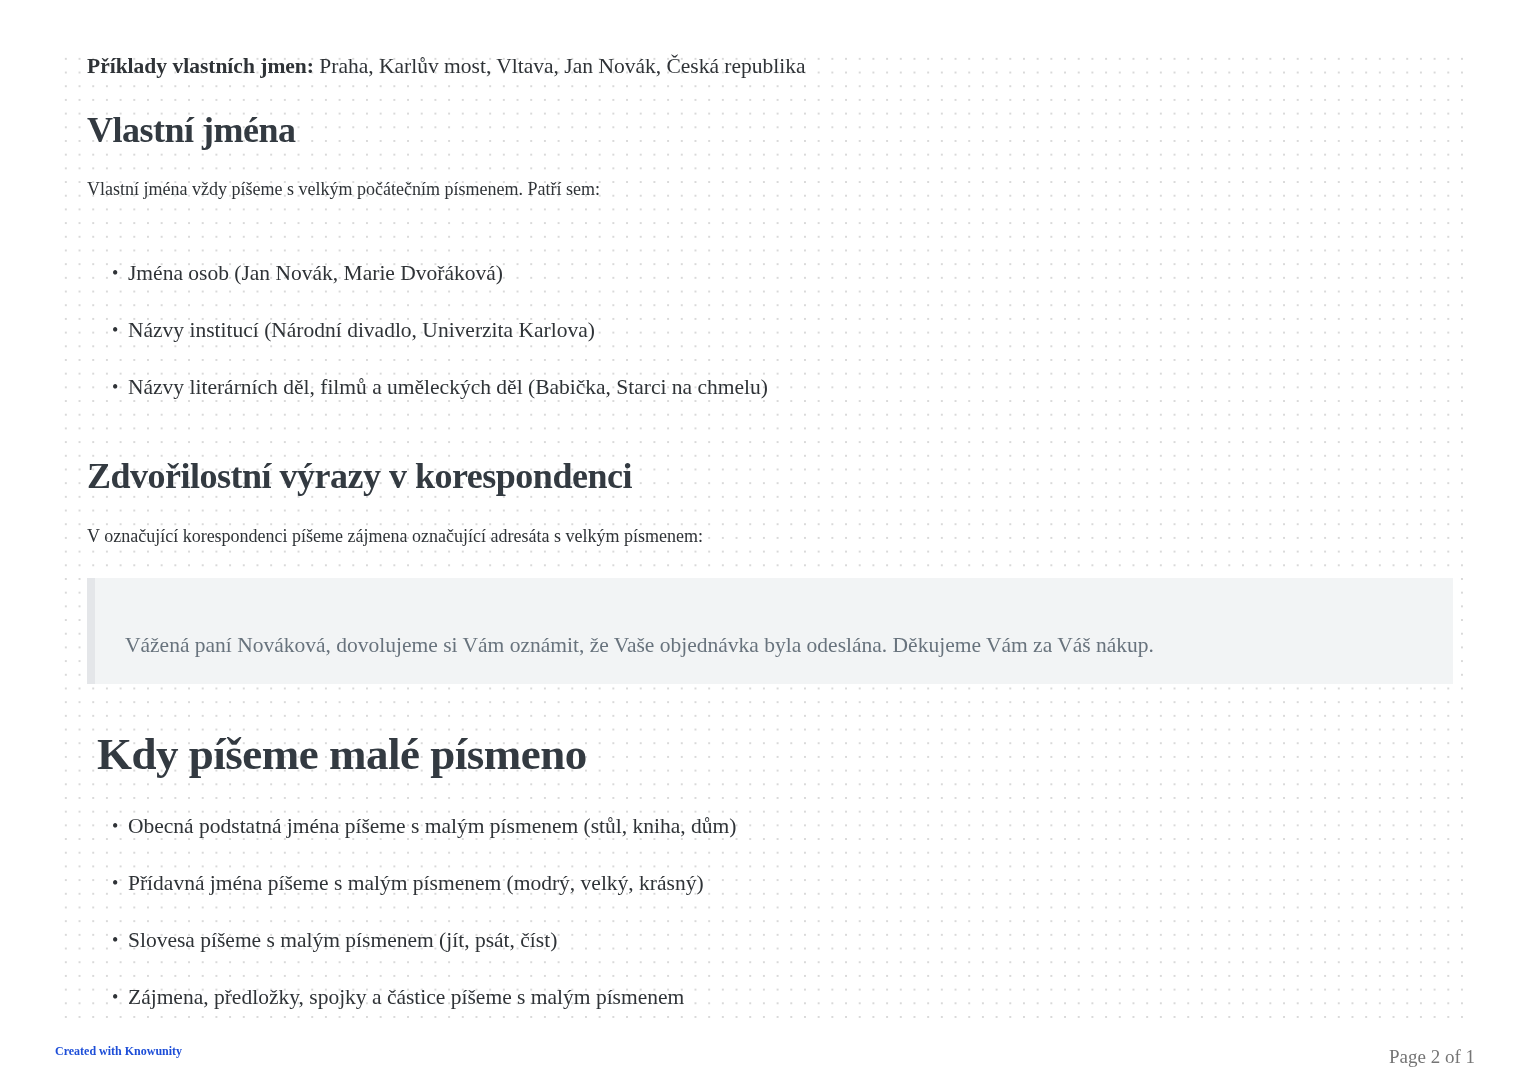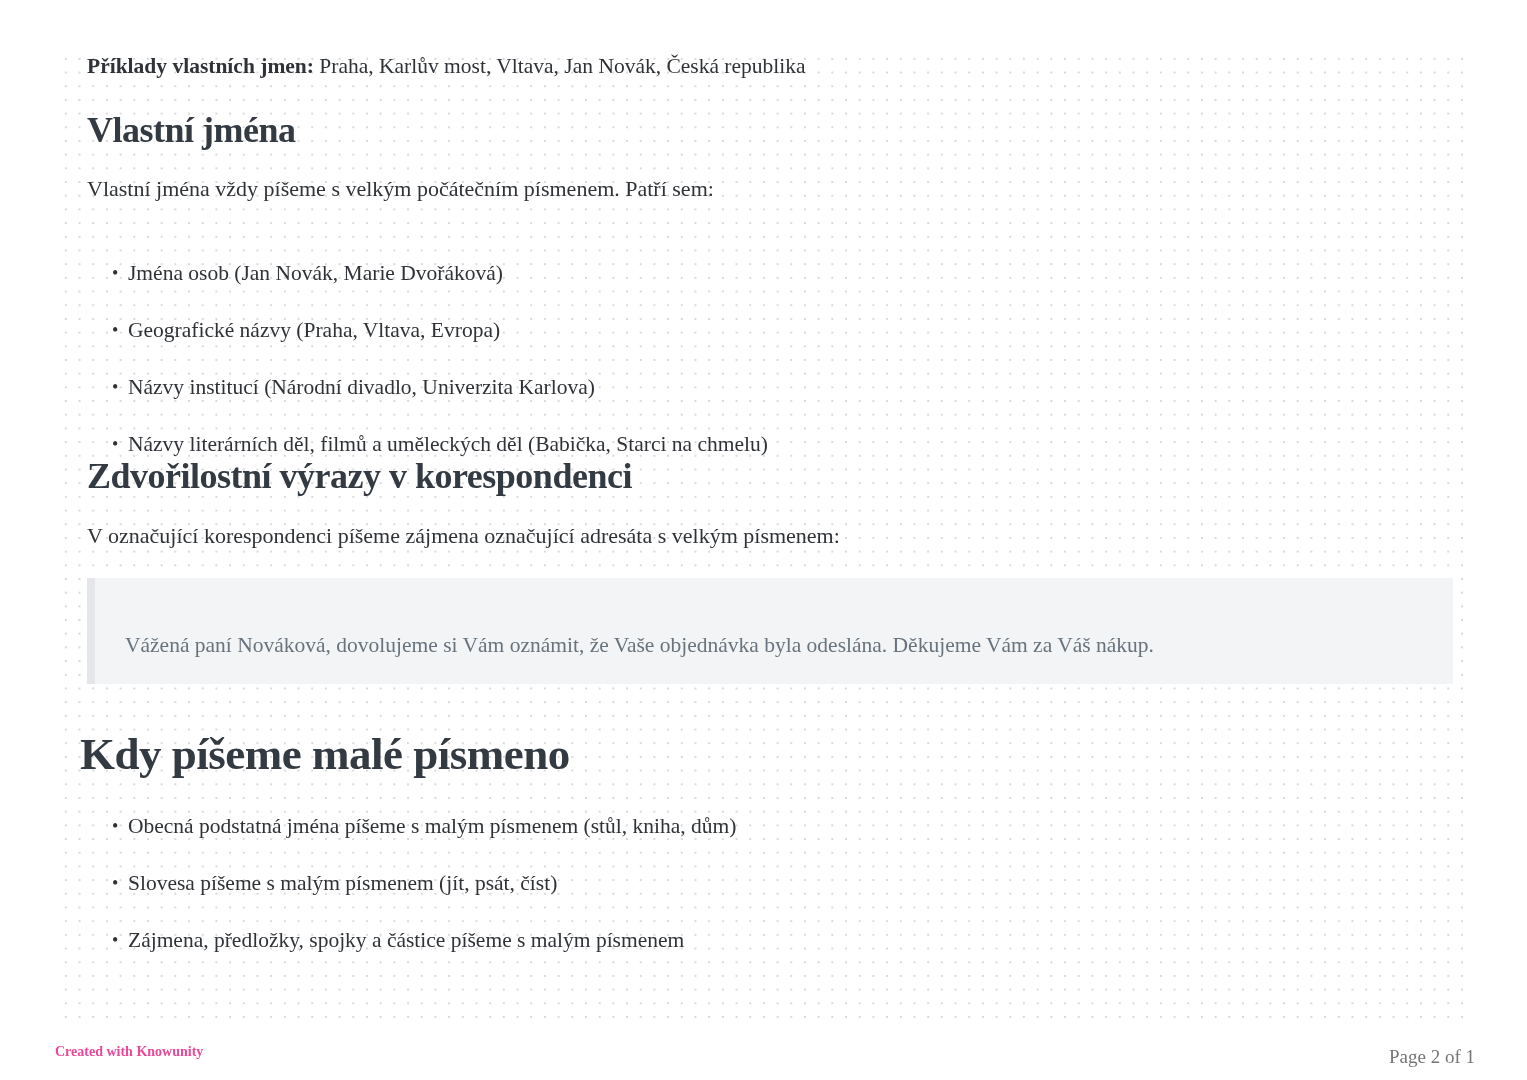--- a/index.html
+++ b/index.html
@@ -21,23 +21,23 @@
     z-index: 0;
   }
   .abs { position: absolute; z-index: 1; }
 
   .intro { left: 87px; top: 52px; font-size: 21.5px; line-height: 28px; }
   .intro strong { font-weight: bold; }
 
   h1, h2 { color: #333a41; font-weight: bold; letter-spacing: -0.5px; text-align: right; }
   .h2-1 { left: 87px; top: 108px; font-size: 36px; line-height: 44px; }
   .h2-2 { left: 87px; top: 454px; font-size: 36px; line-height: 44px; }
-  .h1   { left: 80px; top: 726px; font-size: 45px; line-height: 56px; }
+  .h1   { left: 97px; top: 726px; font-size: 45px; line-height: 56px; }
 
-  .lead { font-size: 22px; line-height: 28px; }
+  .lead { font-size: 18px; line-height: 28px; }
   .lead1 { left: 87px; top: 175px; }
   .lead2 { left: 87px; top: 522px; }
 
   ul.bullets { left: 112px; list-style: none; }
   ul.bullets li {
     font-size: 21.5px;
     line-height: 28px;
     margin-bottom: 29px;
     padding-left: 16px;
     position: relative;
@@ -63,58 +63,58 @@
   }
   .quote p {
     font-size: 21.5px;
     line-height: 28px;
     color: #68737d;
     margin-top: 27px;
   }
 
   .footer-left {
     left: 55px; top: 1044px;
-    font-size: 14px;
+    font-size: 12px;
     font-weight: bold;
-    color: #ec4899;
+    color: #1d4ed8;
   }
   .footer-right {
     right: 52px; top: 1046px;
     font-size: 19px;
     color: #757575;
   }
 </style>
 </head>
 <body>
 
 <div class="dots"></div>
 
 <p class="abs intro"><strong>Příklady vlastních jmen:</strong> <span>Praha, Karlův most, Vltava, Jan Novák, Česká republika</span></p>
 
 <h2 class="abs h2-1">Vlastní jména</h2>
 
 <p class="abs lead lead1">Vlastní jména vždy píšeme s velkým počátečním písmenem. Patří sem:</p>
 
 <ul class="abs bullets list1">
   <li>Jména osob (Jan Novák, Marie Dvořáková)</li>
-  <li>Geografické názvy (Praha, Vltava, Evropa)</li>
   <li>Názvy institucí (Národní divadlo, Univerzita Karlova)</li>
   <li>Názvy literárních děl, filmů a uměleckých děl (Babička, Starci na chmelu)</li>
 </ul>
 
 <h2 class="abs h2-2">Zdvořilostní výrazy v korespondenci</h2>
 
 <p class="abs lead lead2">V označující korespondenci píšeme zájmena označující adresáta s velkým písmenem:</p>
 
 <div class="abs quote">
   <p>Vážená paní Nováková, dovolujeme si Vám oznámit, že Vaše objednávka byla odeslána. Děkujeme Vám za Váš nákup.</p>
 </div>
 
 <h1 class="abs h1">Kdy píšeme malé písmeno</h1>
 
 <ul class="abs bullets list2">
   <li>Obecná podstatná jména píšeme s malým písmenem (stůl, kniha, dům)</li>
+  <li>Přídavná jména píšeme s malým písmenem (modrý, velký, krásný)</li>
   <li>Slovesa píšeme s malým písmenem (jít, psát, číst)</li>
   <li>Zájmena, předložky, spojky a částice píšeme s malým písmenem</li>
 </ul>
 
 <div class="abs footer-left">Created with Knowunity</div>
 <div class="abs footer-right">Page 2 of 1</div>
 
 </body></html>

